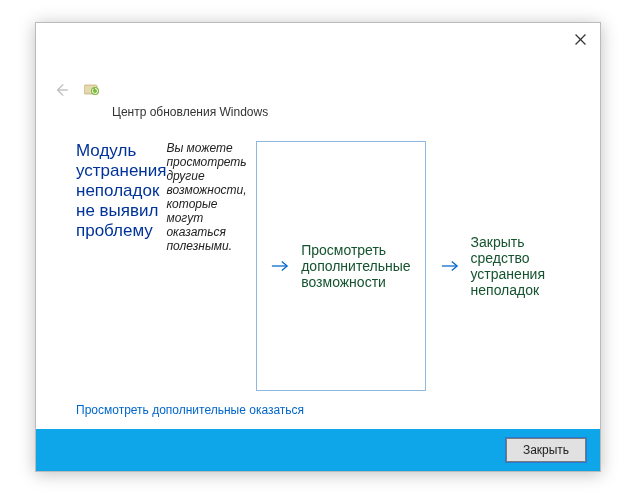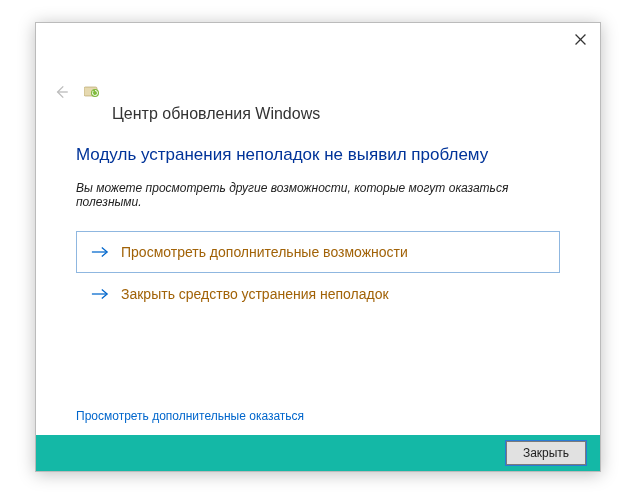--- a/index.html
+++ b/index.html
@@ -27,52 +27,51 @@
 .close-x { width: 40px; height: 30px; display:flex; align-items:center; justify-content:center; color:#333; font-size:13px; cursor:pointer;}
 .close-x svg { width:11px; height:11px; }
 
 .header {
   display:flex;
   align-items:center;
   gap:12px;
   padding: 6px 16px 12px 14px;
 }
 .back-arrow { color:#bdbdbd; width:22px; height:22px; display:flex; align-items:center; justify-content:center;}
-.header-title { font-size: 16px; color:#333;margin-top:44px; }
+.header-title { font-size: 12px; color:#333;margin-top:44px; }
 .header-icon { width:16px; height:14px; }
 
 .content {
   padding: 10px 40px 8px 40px;
   flex: 1;
   display:flex;
-  flex-direction:column;
 }
 .main-heading { color:#003399; font-size: 17px; font-weight:400; margin-bottom: 16px; }
 .sub-text { font-size: 12px; color:#222; margin-bottom: 22px; font-style: italic; }
 
 .option {
   display:flex;
   align-items:center;
   gap:12px;
   padding: 12px 14px;
   font-size: 14px;
-  color:#a16207;
+  color:#14532d;
   cursor:pointer;
   border:1px solid transparent;
 }
 .option.selected { border:1px solid #8fb7e0; }
 .option .arrow svg { width:18px; height:14px; }
 .option .arrow { color:#0066cc; display:flex; align-items:center;}
 .spacer { flex:1; }
 .link { color:#0066cc; font-size:12px; padding: 4px 40px 12px 40px; cursor:pointer; }
 
 .footer {
   border-top: none;
-  background:#14b8a6;
-  height: 36px;
+  background:#0ea5e9;
+  height: 42px;
   display:flex;
   justify-content:flex-end;
   align-items:center;
   padding-right: 14px;
 }
 .btn {
   min-width: 80px;
   height: 24px;
   background:#e1e1e1;
   border:1px solid #7a7a7a;

